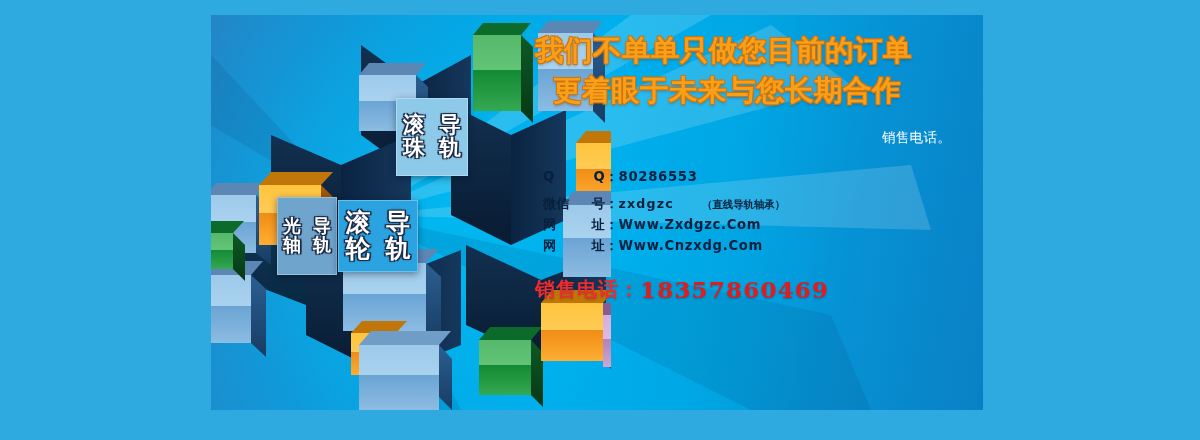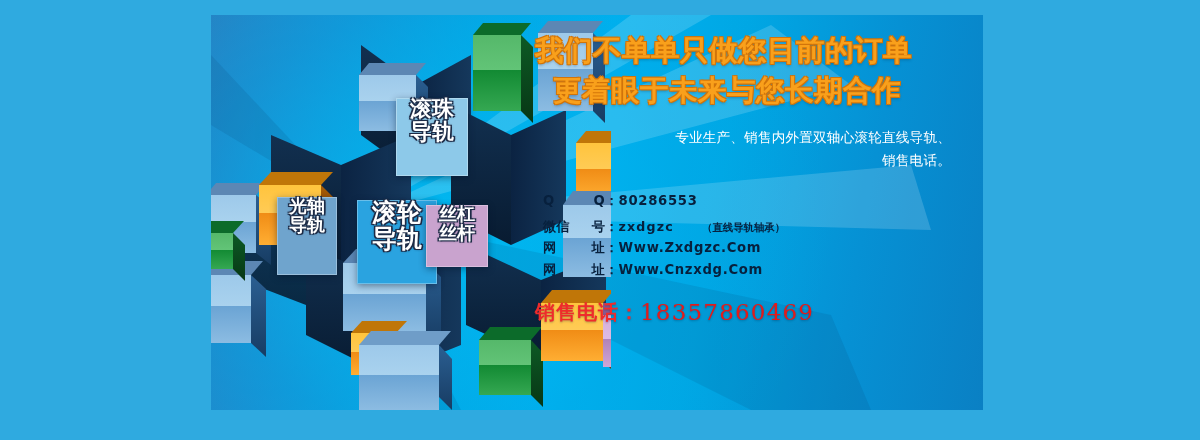--- a/index.html
+++ b/index.html
@@ -17,21 +17,21 @@
     background:
       radial-gradient(ellipse 70% 120% at 30% 52%, rgba(0,186,242,.85) 0%, rgba(0,170,232,.35) 45%, rgba(0,150,215,0) 72%),
       linear-gradient(100deg,#2a7fc0 0%,#1b8ed0 14%,#03a9e6 34%,#00b1ef 48%,#00a7e4 64%,#0691d4 82%,#0a80c4 100%);
   }
   .wedge{position:absolute;left:0;top:0;width:100%;height:100%;pointer-events:none;}
 
   
   .cluster{position:absolute;left:0;top:0;width:400px;height:395px;}
 
   
-  .tile{position:absolute;display:flex;flex-direction:column;align-items:center;
+  .tile{position:absolute;display:flex;flex-direction:row;align-items:center;
         justify-content:flex-start;line-height:1.04;text-align:center;
         font-family:"DejaVu Sans","Liberation Sans",sans-serif;font-weight:700;
         color:#ffffff;
         text-shadow:
           -1.4px -1.4px 0 #1d2b46, 1.4px -1.4px 0 #1d2b46,
           -1.4px  1.4px 0 #1d2b46, 1.4px  1.4px 0 #1d2b46,
            0 0 3px rgba(20,35,60,.85);
         box-shadow:inset 0 0 0 1px rgba(255,255,255,.30),0 2px 7px rgba(0,20,45,.45);
   }
   .tile span{display:block;}
@@ -56,21 +56,21 @@
   .crow{display:flex;align-items:baseline;font-size:13.2px;color:#07203d;
         line-height:1.62;font-weight:700;letter-spacing:.3px;}
   .clabel{width:62px;flex:0 0 62px;display:flex;justify-content:space-between;}
   .clabel.wide{letter-spacing:0;}
   .cval{font-family:"DejaVu Sans","Liberation Sans",sans-serif;letter-spacing:.7px;}
   .cval.mono{font-size:12.6px;letter-spacing:1.2px;margin-top:6px;}
   .note{font-size:10.4px;letter-spacing:0;font-weight:700;margin-left:28px;}
   .phone{margin-top:19px;display:flex;align-items:flex-start;padding-left:0px;}
   .phone-label{color:#ef2b2b;font-weight:700;font-size:20px;letter-spacing:1px;
     text-shadow:0 1px 2px rgba(0,30,60,.3);}
-  .phone-num{color:#e21b1b;font-weight:400;font-size:23px;letter-spacing:1.2px;
+  .phone-num{color:#e21b1b;font-weight:700;font-size:23px;letter-spacing:1.2px;
     font-family:"DejaVu Serif","Liberation Serif",serif;
     text-shadow:0 1px 2px rgba(0,30,60,.3);}
 </style>
 </head>
 <body>
 
 <div id="page">
 
   <div class="banner">
 
@@ -247,40 +247,35 @@
       <div class="tile" style="left:185px;top:83px;width:72px;height:78px;background:#8dc9e9;font-size:22px;">
         <span>滚珠</span>
         <span>导轨</span>
       </div>
 
       <div class="tile" style="left:66px;top:182px;width:60px;height:78px;background:#6fa4cd;font-size:18px;">
         <span>光轴</span>
         <span>导轨</span>
       </div>
 
-      <div class="tile" style="left:146px;top:185px;width:80px;height:84px;background:#2aa3e0;font-size:25px;">
+      <div class="tile" style="left:127px;top:185px;width:80px;height:72px;background:#2aa3e0;font-size:25px;">
         <span>滚轮</span>
         <span>导轨</span>
       </div>
 
-      <div class="tile" style="left:215px;top:190px;width:62px;height:62px;background:#c9a3ce;font-size:18px;">
-        <span>丝杠</span>
-        <span>丝杆</span>
-      </div>
     </div>
 
     <div class="copy">
 
       <div class="headline">
         <div>我们不单单只做您目前的订单</div>
         <div class="l2">更着眼于未来与您长期合作</div>
       </div>
 
       <div class="desc">
-        <span class="d1">专业生产、销售内外置双轴心滚轮直线导轨、</span>
         <span class="d1">销售电话。</span>
       </div>
 
       <div class="contact">
 
         <div class="crow">
           <span class="clabel">
             <span>Q</span>
             <span>Q</span>
           </span>

